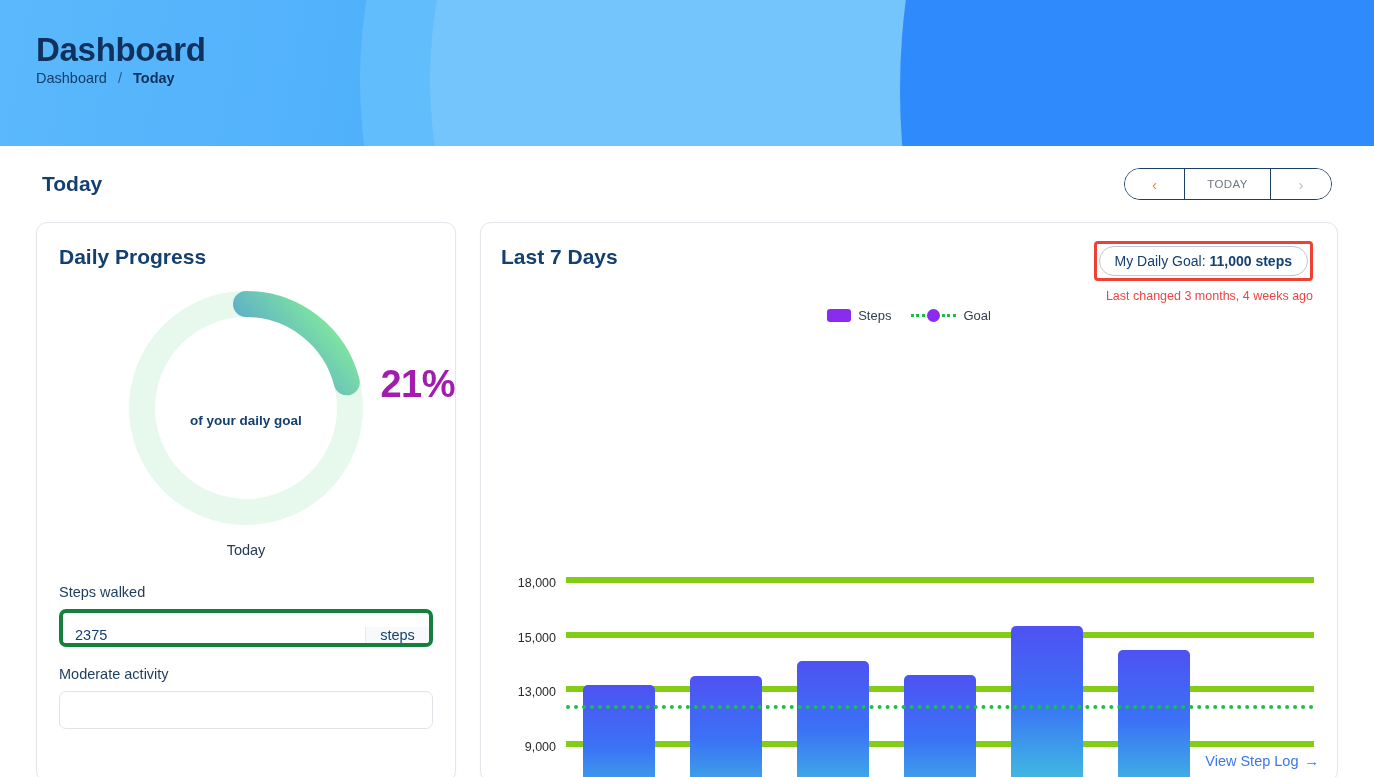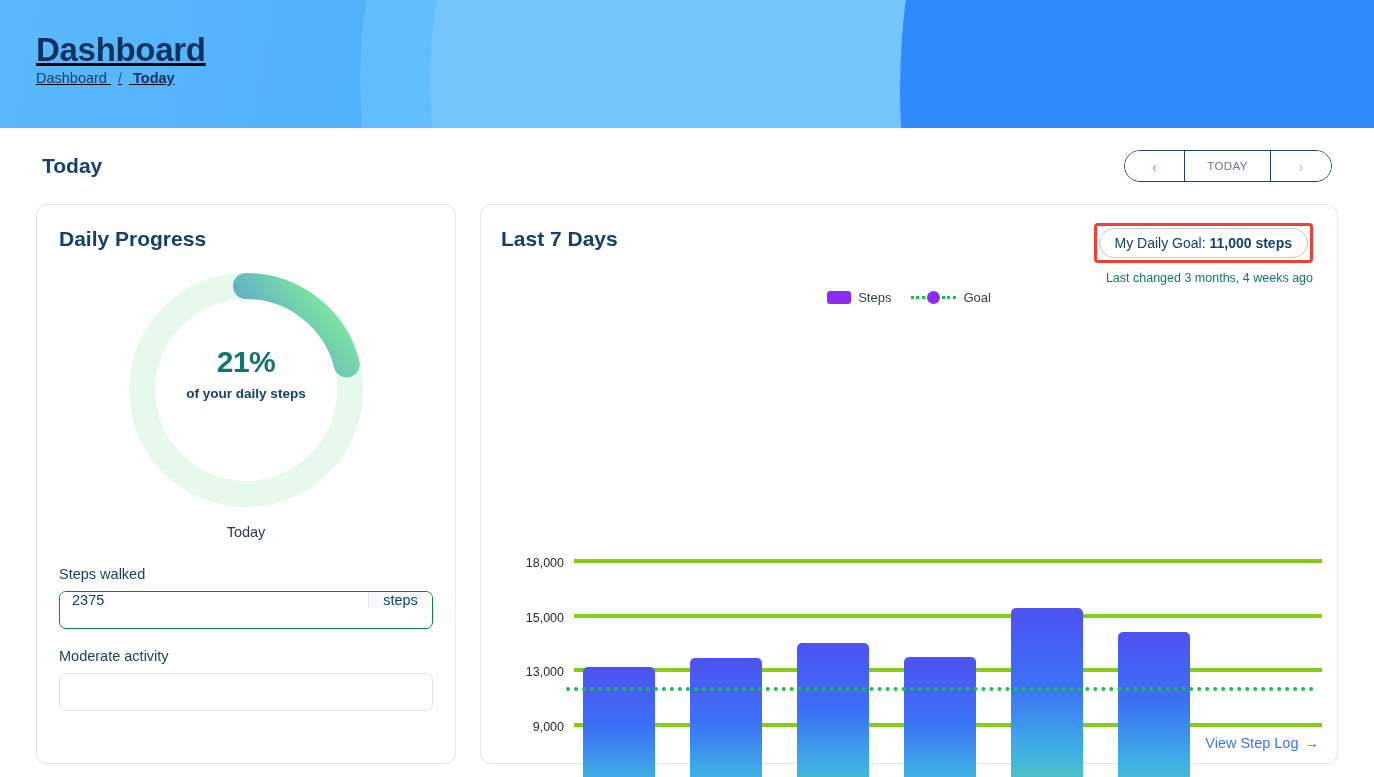--- a/index.html
+++ b/index.html
@@ -6,24 +6,23 @@
   html, body {
     width: 1374px; height: 777px;
     font-family: "Liberation Sans", sans-serif;
     background: #ffffff;
     overflow: hidden;
   }
 
   
   .banner {
     position: relative;
-    width: 1374px; height: 128px;
+    width: 1374px; height: 146px;
     background: linear-gradient(100deg, #5bb8fb 0%, #4fb0fb 30%, #3a96fb 65%, #2f8bfb 100%);
     overflow: hidden;
-    text-decoration: underline;
   }
   .banner-arc {
     position: absolute; border-radius: 50%;
     pointer-events: none;
   }
   .arc-a {
     width: 1000px; height: 1000px;
     left: 360px; top: -420px;
     background: #62bdfc;
   }
@@ -114,40 +113,40 @@
 
   
   .donut-wrap {
     margin-top: 14px;
     display: flex; justify-content: center;
   }
   .donut-center {
     position: absolute; left: 0; right: 0; top: 140px;
     text-align: center;
   }
-  .donut-pct { font-size: 30px; font-weight: bold; color: #0f766e; letter-spacing: -0.5px; }
+  .donut-pct { font-size: 38px; font-weight: bold; color: #a21caf; letter-spacing: -0.5px; text-align: right; }
   .donut-sub { font-size: 13.5px; font-weight: bold; color: #14406f; margin-top: 7px; }
 
   .big-steps {
     text-align: center; margin-top: 18px;
     font-size: 30px; font-weight: bold; color: #10305e; letter-spacing: -0.4px;
   }
   .big-steps-sub {
     text-align: center; margin-top: 9px;
     font-size: 14.5px; color: #253a55;
   }
 
   .field-label {
     margin-top: 26px; font-size: 14.5px; color: #1d3b5c;
   }
   .input-row {
     margin-top: 9px;
-    display: flex; align-items: flex-start;
+    display: flex; align-items: flex-end;
     height: 38px;
-    border: 1px solid #15803d;
+    border: 4px solid #15803d;
     border-radius: 7px;
     overflow: hidden;
   }
   .input-box {
     flex: 1; border: none; outline: none;
     padding: 0 12px; font-size: 14.5px; color: #14406f;
     font-family: "Liberation Sans", sans-serif;
     background: #fff;
   }
   .input-suffix {
@@ -175,21 +174,21 @@
     display: inline-block;
     border: 1px solid #bfc7d0;
     border-radius: 16px;
     padding: 6px 15px;
     font-size: 14px; color: #14406f;
     background: #fff; cursor: pointer;
     white-space: nowrap;
   }
   .goal-btn b { font-weight: bold; text-align: right; }
   .goal-note {
-    margin-top: 8px; font-size: 12.5px; color: #0f766e;
+    margin-top: 8px; font-size: 12.5px; color: #ef4444;
   }
 
   
   .legend {
     position: absolute; left: 0; right: 0; top: 85px;
     display: flex; justify-content: center; align-items: center; gap: 20px;
     font-size: 13px; color: #33404f;
   }
   .legend-item { display: flex; align-items: center; gap: 7px; }
   .legend-swatch { width: 24px; height: 13px; border-radius: 3px; background: #8b2bf0; }
@@ -201,22 +200,22 @@
     left: 20px; top: 330px;
     width: 817px; height: 365px;
   }
   .plot {
     position: absolute;
     left: 65px; top: 24px;
     width: 748px; height: 330px;
     border-bottom: 2px solid #1d1d1d;
   }
   .gridline {
-    position: absolute; left: 8px; width: 100%;
-    border-top: 4px solid #84cc16;
+    position: absolute; left: 0; width: 100%;
+    border-top: 6px solid #84cc16;
   }
   .ytick {
     position: absolute; right: 100%; margin-right: 10px;
     transform: translateY(-50%);
     font-size: 12.5px; color: #2a2a2a; white-space: nowrap;
   }
   .bars {
     position: absolute; left: 0; bottom: 0; width: 100%; height: 100%;
     display: flex; align-items: flex-end;
   }
@@ -284,21 +283,21 @@
             <stop offset="100%" stop-color="#82eb9b"></stop>
           </linearGradient>
         </defs>
         <circle cx="125" cy="125" r="104" fill="none" stroke="#e7f8ec" stroke-width="26"></circle>
         <circle id="ring-arc" cx="125" cy="125" r="104" fill="none" stroke="url(#ringGrad)" stroke-width="26" stroke-linecap="round" transform="rotate(-90 125 125)" stroke-dasharray="137.22476710880218 653.451271946677"></circle>
       </svg>
     </div>
 
     <div class="donut-center">
       <div class="donut-pct">21%</div>
-      <div class="donut-sub">of your daily steps</div>
+      <div class="donut-sub">of your daily goal</div>
     </div>
 
     <div class="big-steps-sub">Today</div>
 
     <div class="field-label">Steps walked</div>
     <div class="input-row">
       <input class="input-box" type="text" value="2375" style="">
       <div class="input-suffix">steps</div>
     </div>
 

